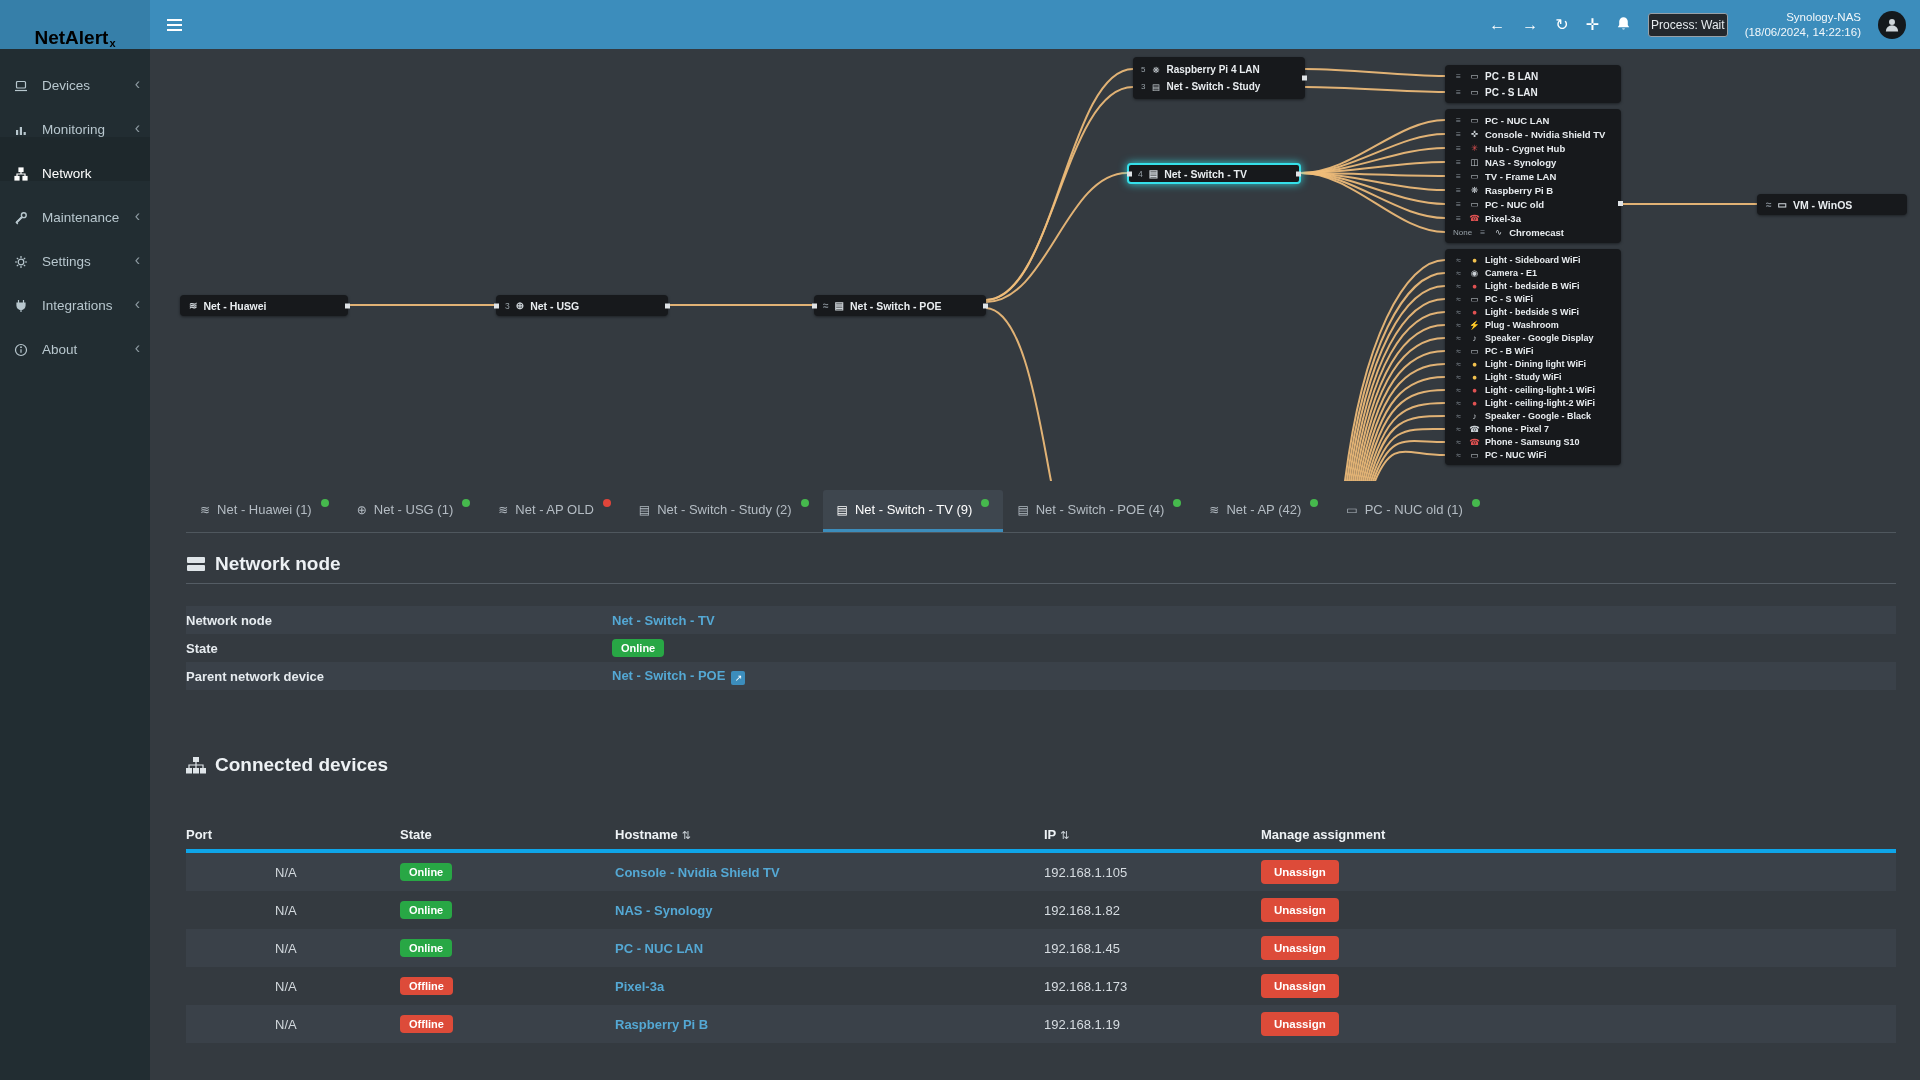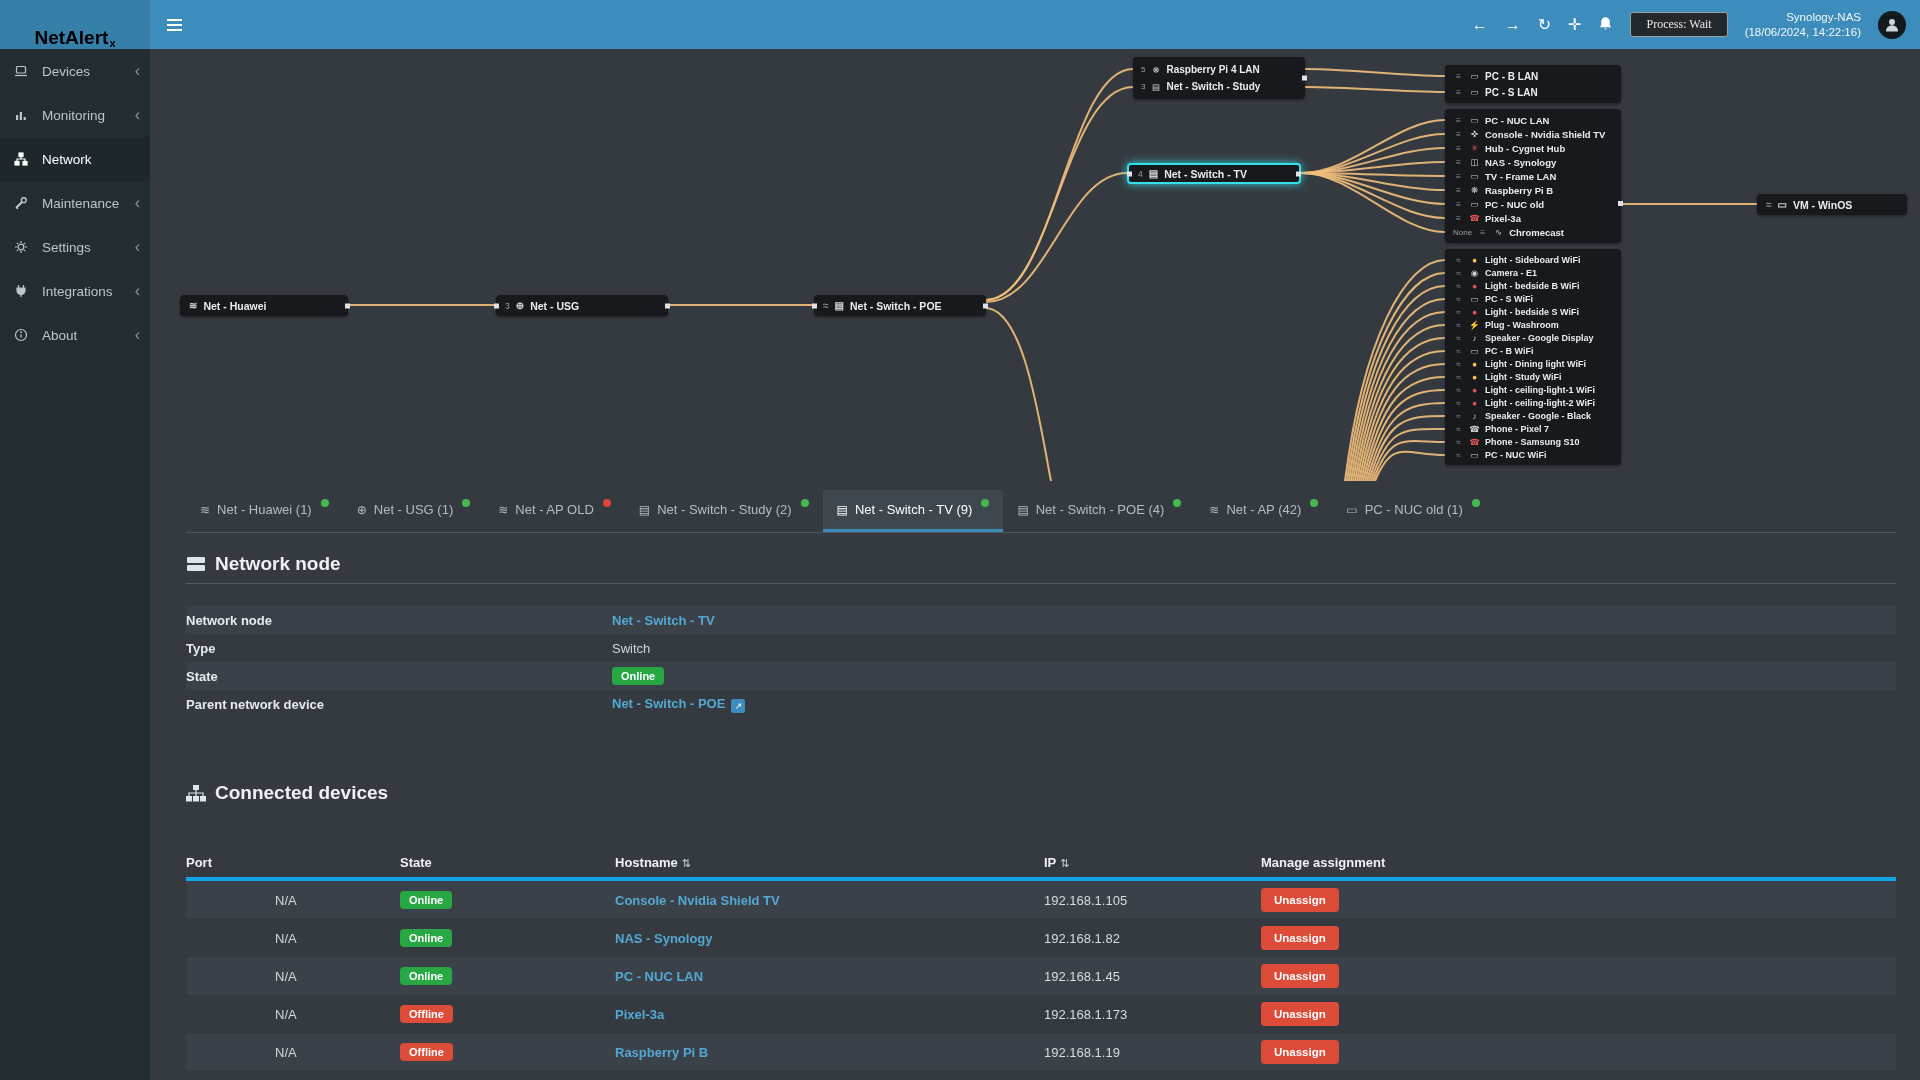--- a/index.html
+++ b/index.html
@@ -7,27 +7,27 @@
   body{background:#343a40;font-family:"Liberation Sans",sans-serif;color:#d6dce1}
 
   
   .topbar{position:absolute;top:0;left:0;right:0;height:49px;background:#3c8dbc;display:flex;align-items:stretch;z-index:20}
   .brand{width:150px;background:#367fa9;color:#000000;display:flex;align-items:flex-end;justify-content:center;font-size:19px;font-weight:bold;cursor:pointer}
   .brand sup{font-size:11px;margin-left:1px}
   .burger-btn{width:48px;display:flex;align-items:center;justify-content:center;cursor:pointer}
   .burger{position:relative;width:15px;height:2px;background:#fff;box-shadow:0 -5px 0 #fff,0 5px 0 #fff}
   .top-right{margin-left:auto;display:flex;align-items:center;gap:17px;padding-right:14px;color:#fff}
   .tb-icon{font-size:16px;color:#fff;cursor:pointer;line-height:1}
-  .process-pill{font-family:Liberation Serif, serif;font-size:12px;background:#23282d;border:1px solid #98a0a7;border-radius:3px;padding:4px 15px;color:#e6ebee;cursor:pointer}
+  .process-pill{font-family:Liberation Sans, sans-serif;font-size:12px;background:#23282d;border:1px solid #98a0a7;border-radius:3px;padding:4px 2px;color:#e6ebee;cursor:pointer}
   .host-block{text-align:right;font-size:11.5px;line-height:1.3;color:#f2f7fa}
   .avatar{width:28px;height:28px;border-radius:50%;background:#14191d;display:flex;align-items:center;justify-content:center;cursor:pointer}
 
   
   .sidebar{position:absolute;top:49px;left:0;width:150px;bottom:0;background:#222d32;z-index:15}
-  .side-item{display:flex;align-items:center;height:44px;padding:0 10px 0 14px;color:#b8c7ce;font-size:13.5px;cursor:pointer}
+  .side-item{display:flex;align-items:flex-end;height:44px;padding:0 10px 0 14px;color:#b8c7ce;font-size:13.5px;cursor:pointer}
   .side-item .sicon{width:25px;display:flex;align-items:center;color:#b8c7ce}
   .side-item.active{background:#1e282c;color:#fff}
   .side-item.active .sicon{color:#fff}
   .slabel{flex:1;margin-left:3px}
   .chev{font-size:16px;color:#8d9aa1}
 
   
   .content{position:absolute;left:150px;top:49px;right:0;bottom:0;overflow:hidden}
 
   
@@ -540,24 +540,20 @@
         </svg>
       <span>Network node</span>
     </div>
     <hr class="sep">
     <div class="props">
       <div class="prow">
         <span class="plabel">Network node</span>
         <span class="pvalue"><a class="link" href="#">Net - Switch - TV</a></span>
       </div>
       <div class="prow">
-        <span class="plabel">Type</span>
-        <span class="pvalue">Switch</span>
-      </div>
-      <div class="prow">
         <span class="plabel">State</span>
         <span class="pvalue"><span class="badge online">Online</span></span>
       </div>
       <div class="prow">
         <span class="plabel">Parent network device</span>
         <span class="pvalue">
           <a class="link" href="#">Net - Switch - POE</a><span class="ext">↗</span>
         </span>
       </div>
     </div>

